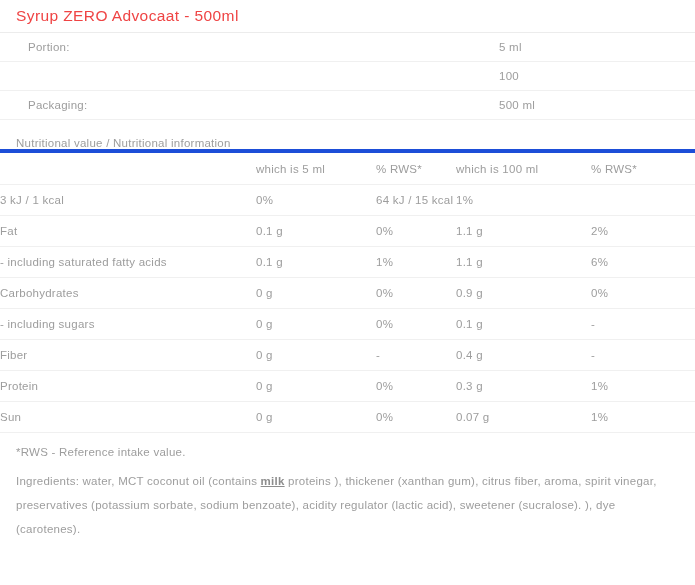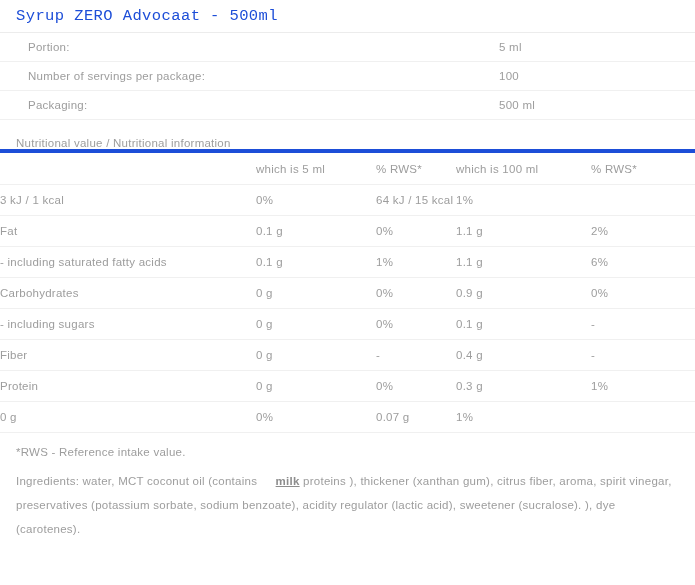--- a/index.html
+++ b/index.html
@@ -15,24 +15,23 @@
     overflow: hidden;
   }
   .title-row {
     height: 33px;
     display: flex;
     align-items: center;
     padding: 0 16px;
     border-bottom: 1px solid #ececec;
   }
   .title-row .title {
-    color: #1d4ed8;
+    color: #ef4444;
     font-size: 15.5px;
     letter-spacing: 0.4px;
-    font-family: Liberation Mono, monospace;
   }
   .info-row {
     position: relative;
     height: 29px;
     display: flex;
     align-items: center;
     padding: 0 28px;
     border-bottom: 1px solid #f0f0f0;
   }
   .info-row.tall { height: 40px; align-items: center; }
@@ -52,38 +51,36 @@
     height: 31px;
   }
   .grid-row.header { height: 32px; }
   .footnote { padding: 12px 16px 0 16px; line-height: 14px; }
   .ingredients { padding: 10px 16px 0 16px; line-height: 24px; }
   .may-contain { padding: 4px 16px 0 16px; line-height: 24px; }
   .emph {
     font-weight: 700;
     text-decoration: underline;
     color: #8d8d8d;
-    margin-left: 15px;
   }
 </style>
 </head>
 <body>
 
 <div class="page">
 
   <div class="title-row">
     <span class="title">Syrup ZERO Advocaat - 500ml</span>
   </div>
 
   <div class="info-row">
     <span>Portion:</span>
     <span class="info-value">5 ml</span>
   </div>
   <div class="info-row">
-    <span>Number of servings per package:</span>
     <span class="info-value">100</span>
   </div>
   <div class="info-row">
     <span>Packaging:</span>
     <span class="info-value">500 ml</span>
   </div>
 
   <div class="section-row">
     <span>Nutritional value / Nutritional information</span>
   </div>
@@ -138,20 +135,21 @@
     <span>-</span>
   </div>
   <div class="grid-row">
     <span>Protein</span>
     <span>0 g</span>
     <span>0%</span>
     <span>0.3 g</span>
     <span>1%</span>
   </div>
   <div class="grid-row">
+    <span>Sun</span>
     <span>0 g</span>
     <span>0%</span>
     <span>0.07 g</span>
     <span>1%</span>
   </div>
 
   <div class="footnote">
     <span>*RWS - Reference intake value.</span>
   </div>
 

